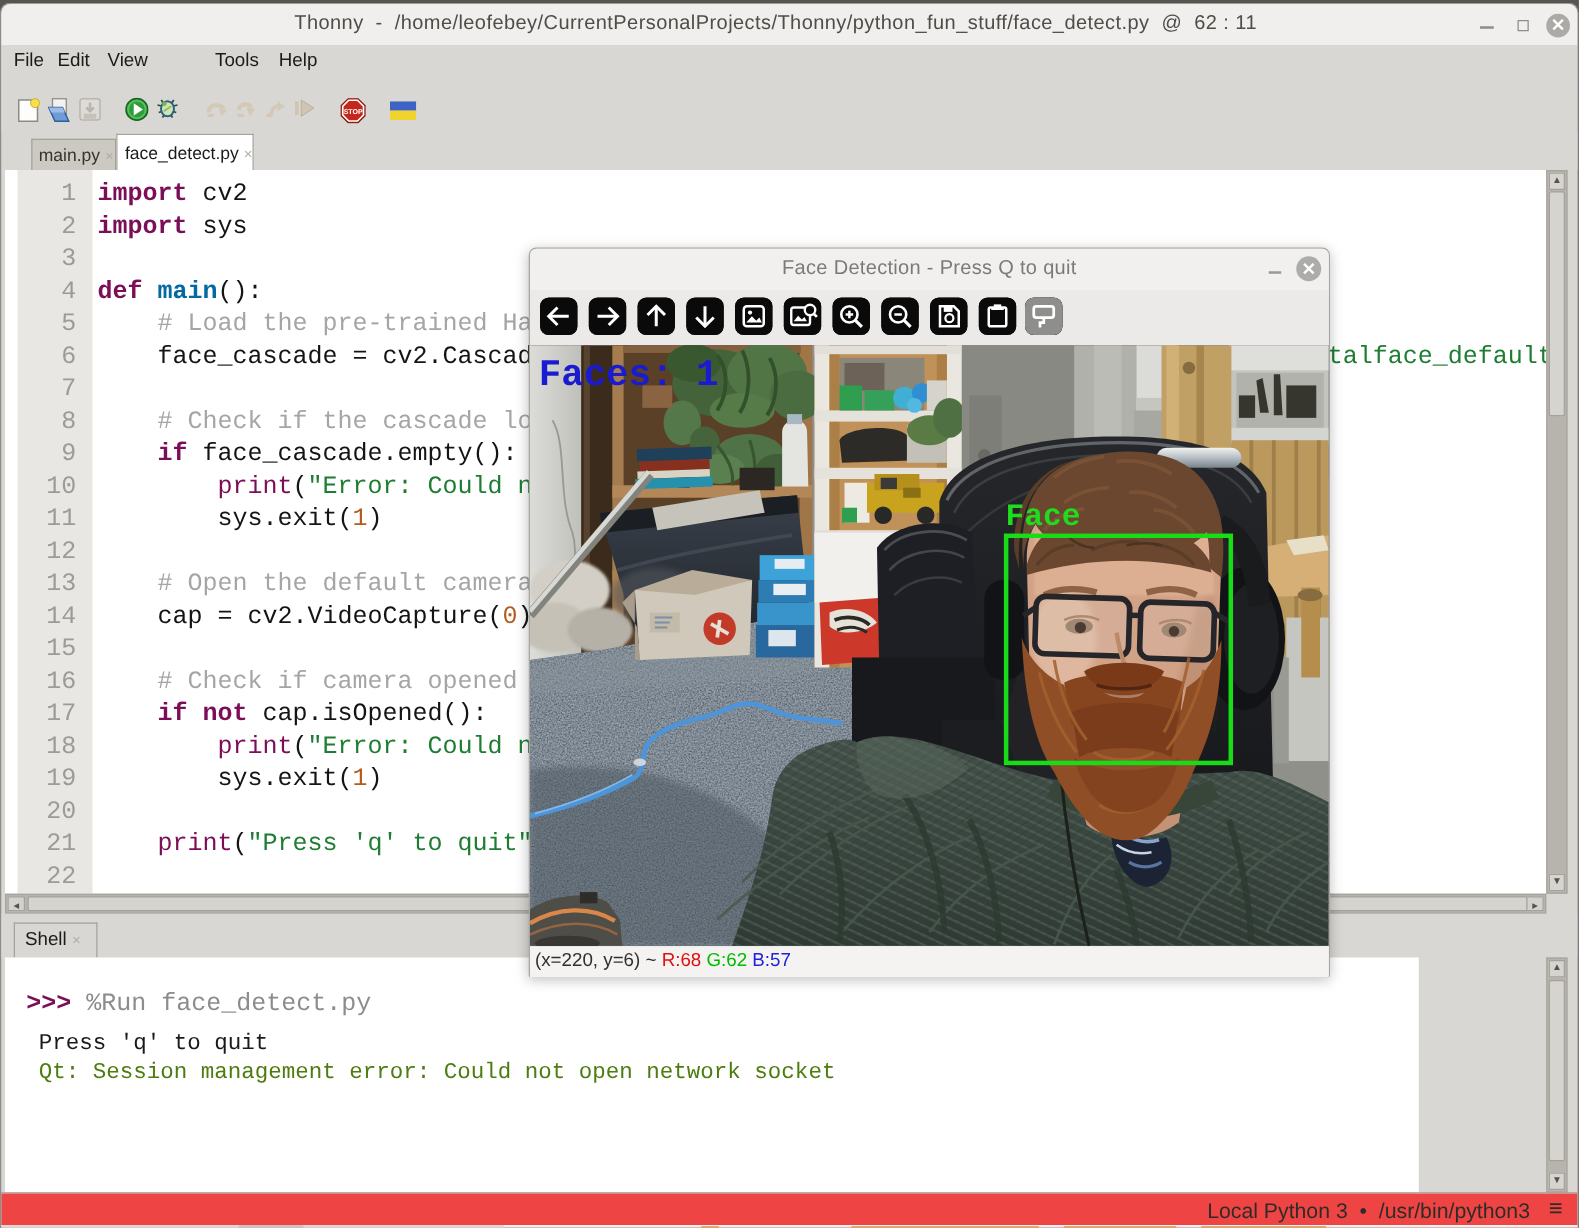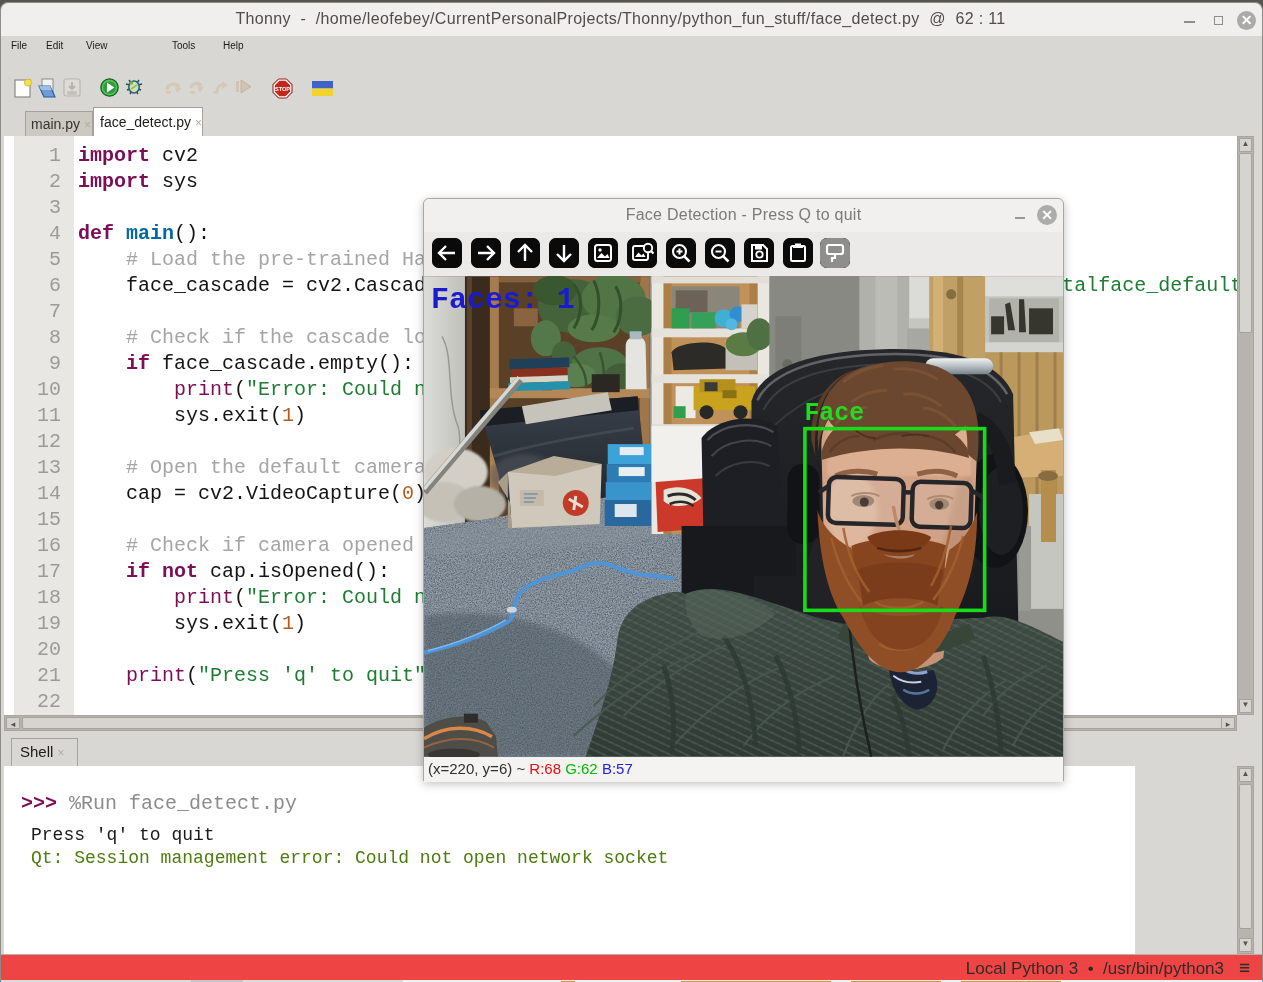--- a/index.html
+++ b/index.html
@@ -6,21 +6,21 @@
   *{box-sizing:border-box;}
   body{font-family:"Liberation Sans",sans-serif;}
   #win{position:absolute;left:0;top:2px;width:1263px;height:980px;background:#d9d7d3;
        border:1px solid #8e8c86;border-bottom:none;border-radius:8px 8px 0 0;overflow:hidden;}
   #titlebar{position:absolute;left:0;top:0;width:100%;height:33px;background:#f0efed;border-radius:8px 8px 0 0;}
   #titletext{position:absolute;top:7px;left:-11px;width:100%;text-align:center;font-size:16px;letter-spacing:0.35px;color:#504c48;}
   #btn-min{position:absolute;left:1183px;top:18px;width:11px;height:2px;background:#8f8d89;}
   #btn-max{position:absolute;left:1213px;top:13px;width:9px;height:9px;border:1.5px solid #8f8d89;background:transparent;}
   #btn-close{position:absolute;left:1236px;top:8px;width:19px;height:19px;border-radius:50%;background:#acaaa7;color:#fff;
              font-size:14px;line-height:19px;text-align:center;font-weight:bold;}
-  #menubar{position:absolute;left:0;top:33px;width:100%;height:29px;background:#d9d7d3;font-size:10px;color:#1c1b19;}
+  #menubar{position:absolute;left:0;top:33px;width:100%;height:29px;background:#d9d7d3;font-size:15px;color:#1c1b19;}
   .mi{position:absolute;top:4px;}
   #toolbar{position:absolute;left:0;top:62px;width:100%;height:42px;background:#d9d7d3;}
   .ticon{position:absolute;top:13px;}
   #tabbar{position:absolute;left:0;top:104px;width:100%;height:29px;background:#d9d7d3;margin-left:12px;}
   .tab1{position:absolute;left:12px;top:4px;width:68px;height:25px;background:#ccc9c3;border:1px solid #a5a29c;border-bottom:none;
         font-size:14px;color:#35332f;padding:4px 0 0 5px;white-space:nowrap;}
   .tab2{position:absolute;left:80px;top:0px;width:110px;height:29px;background:#ffffff;border:1px solid #a5a29c;border-bottom:none;
         font-size:14px;color:#1c1b19;padding:6px 0 0 6px;white-space:nowrap;}
   .tabx{color:#b0ada7;font-size:12px;}
   #editor{position:absolute;left:3px;top:133px;width:1233px;height:579px;background:#ffffff;overflow:hidden;}

